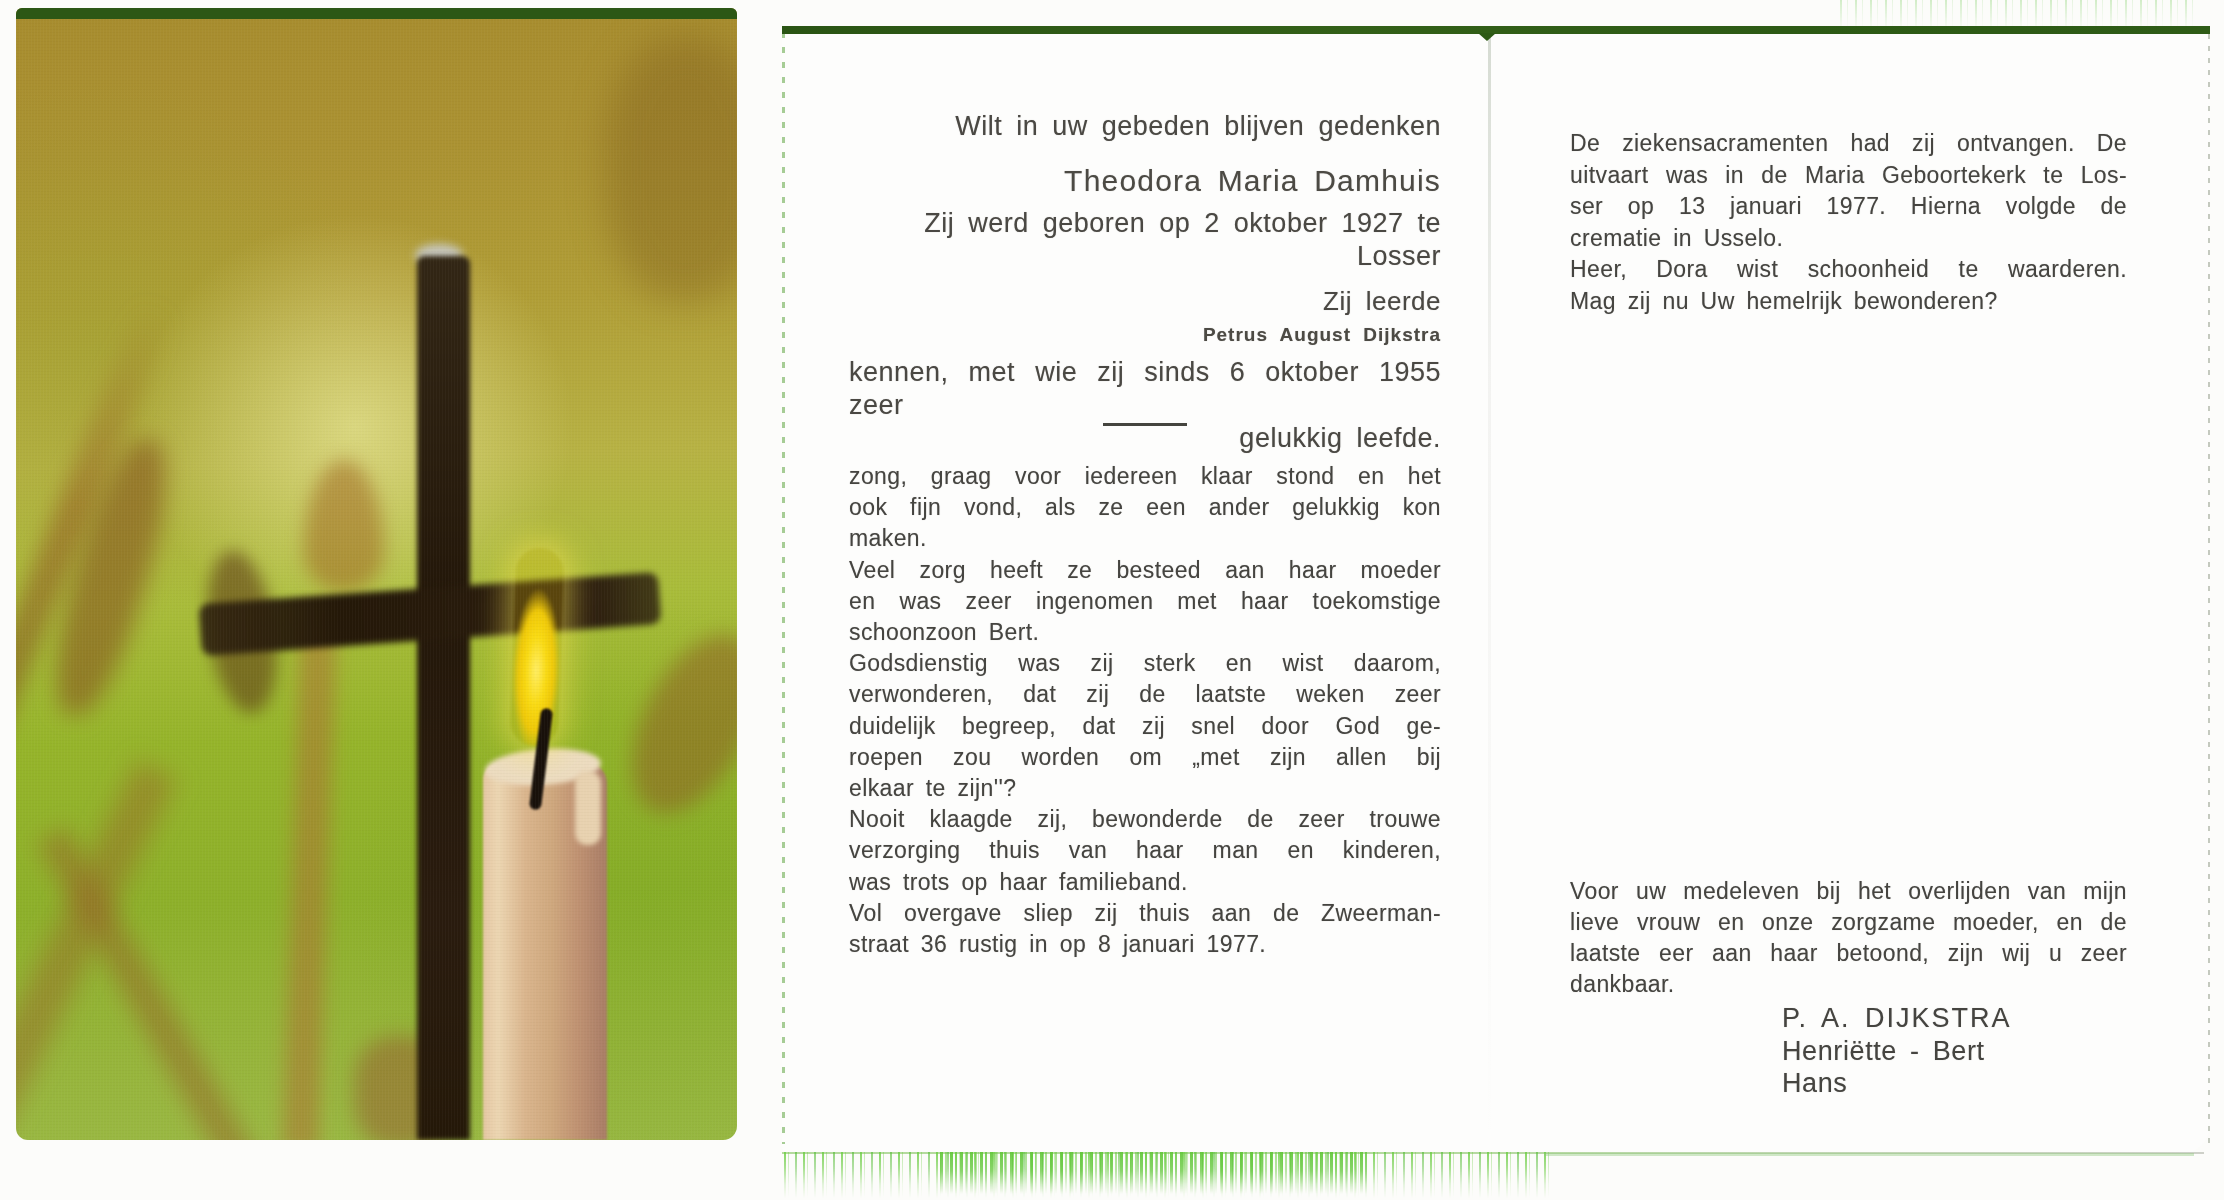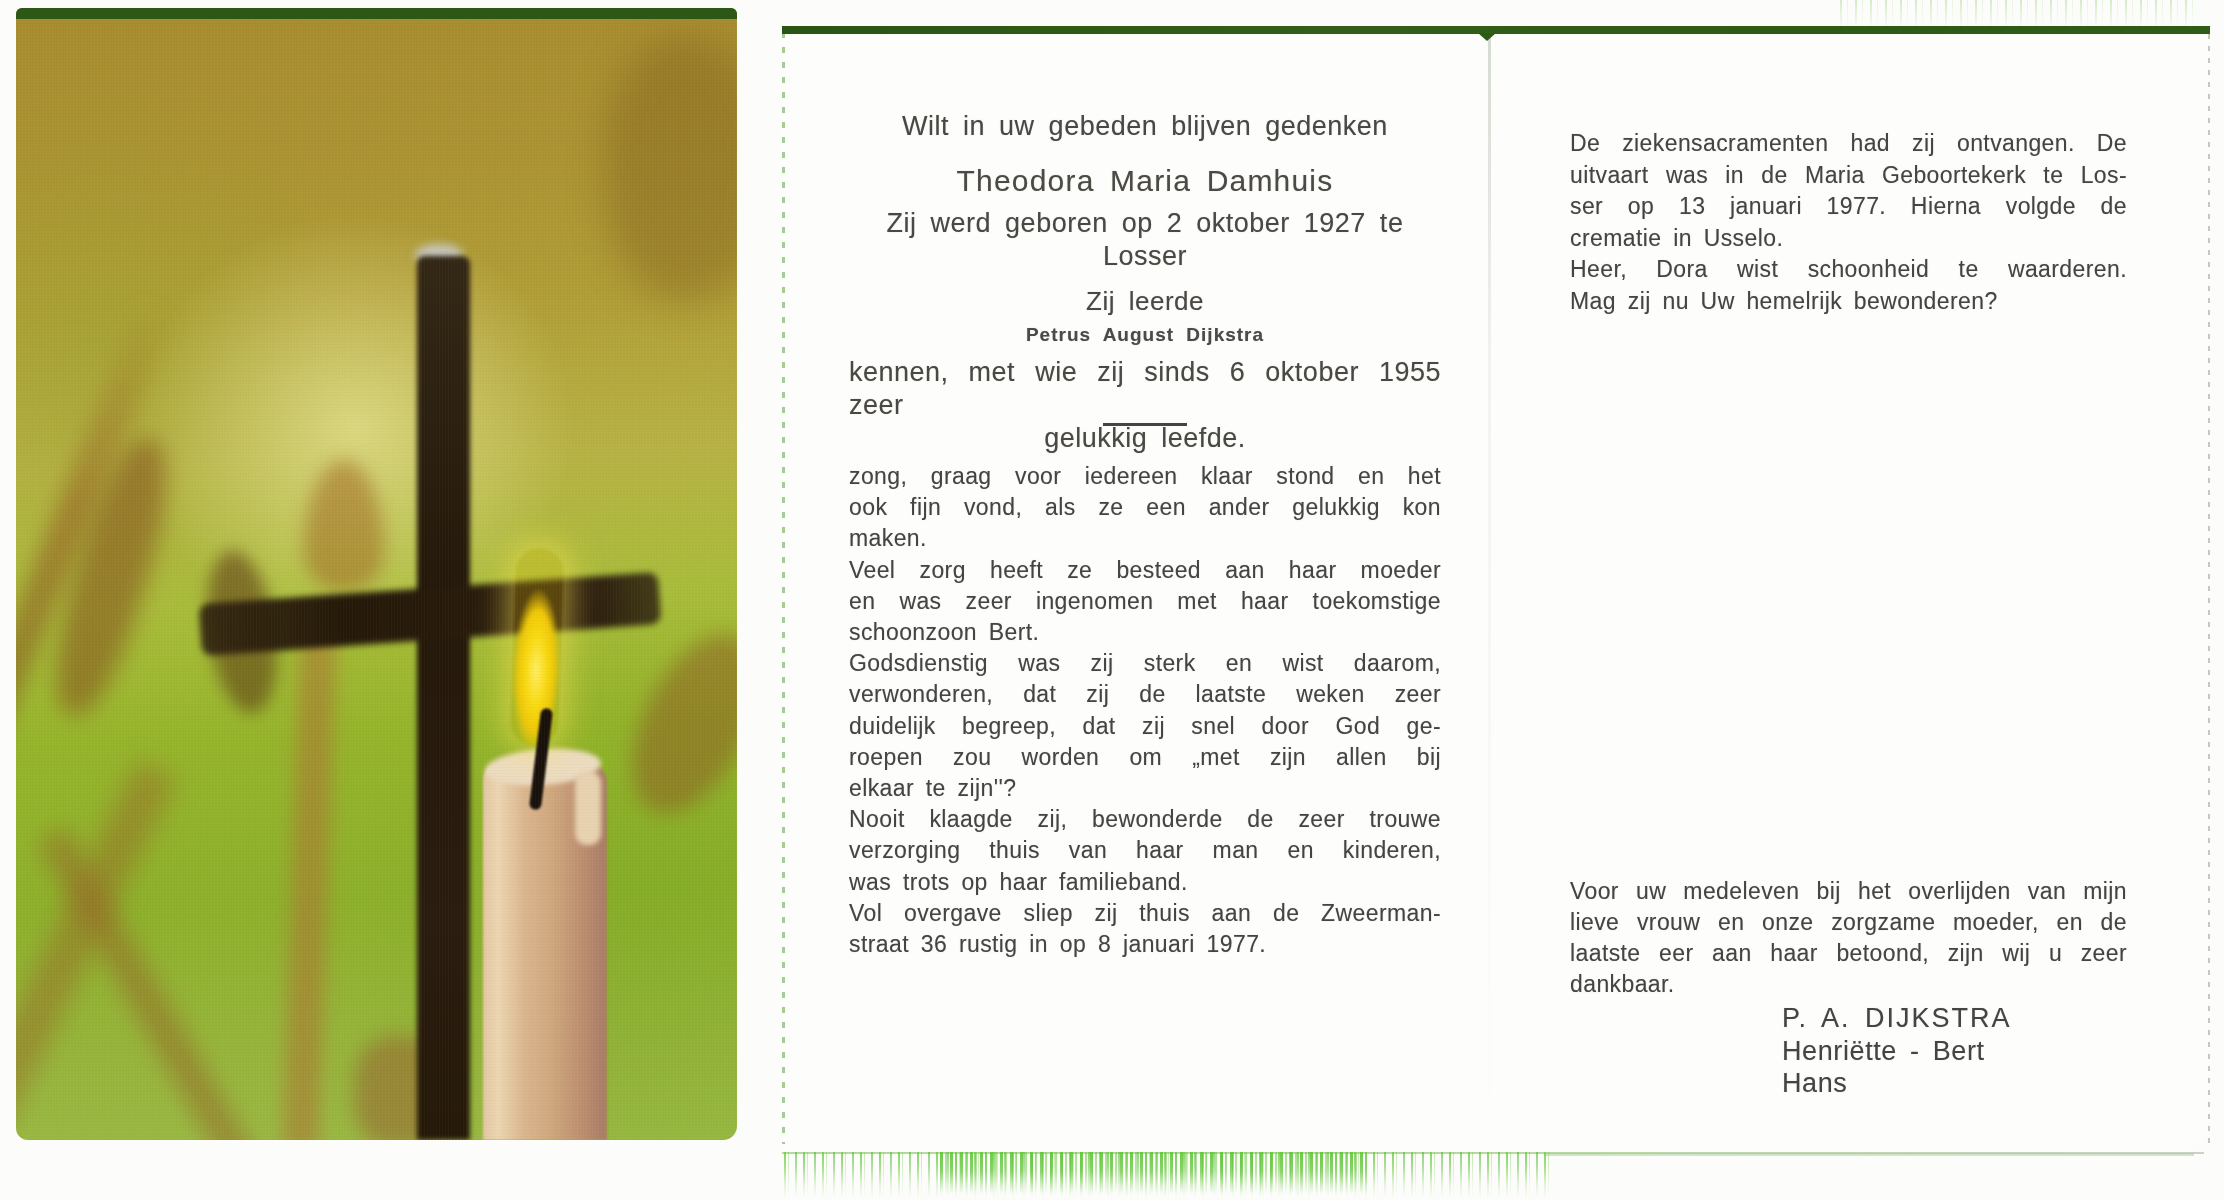--- a/index.html
+++ b/index.html
@@ -77,21 +77,21 @@
       background-image:repeating-linear-gradient(180deg,rgba(95,165,65,.55) 0 6px,transparent 6px 15px);}
   .redge{position:absolute;right:0;top:8px;bottom:8px;width:2px;
       background-image:repeating-linear-gradient(180deg,rgba(140,150,130,.5) 0 5px,transparent 5px 12px);}
   .bedge{position:absolute;left:0;right:6px;bottom:0;height:2px;
       background:linear-gradient(90deg,rgba(120,190,80,.55) 0 45%,rgba(150,155,140,.45));}
 
   .page{position:absolute;color:#4a4843;}
   .page-left{left:67px;top:60px;width:592px;}
   .page-right{left:788px;top:102px;width:557px;}
 
-  .hline{text-align:center;letter-spacing:.5px;word-spacing:6px;color:#4a4843;
+  .hline{text-align:right;letter-spacing:.5px;word-spacing:6px;color:#4a4843;
       text-shadow:0 0 1px rgba(74,72,67,.35);}
   .h-intro{margin-top:24px;font-size:27px;line-height:33px;}
   .h-name{margin-top:20px;font-size:30px;line-height:36px;font-weight:normal;letter-spacing:1.2px;color:#4c4a44;}
   .h-born{margin-top:8px;font-size:27px;line-height:33px;}
   .h-learned{margin-top:13px;font-size:26px;line-height:31px;}
   .h-spouse{margin-top:1px;font-size:19px;line-height:33px;font-weight:bold;letter-spacing:1px;color:#4c4a44;}
   .h-marr1{margin-top:5px;font-size:27px;line-height:33px;text-align:justify;text-align-last:justify;}
   .h-marr2{font-size:27px;line-height:33px;}
 
   .rule{position:absolute;top:337px;left:50%;transform:translateX(-50%);width:84px;height:3px;

